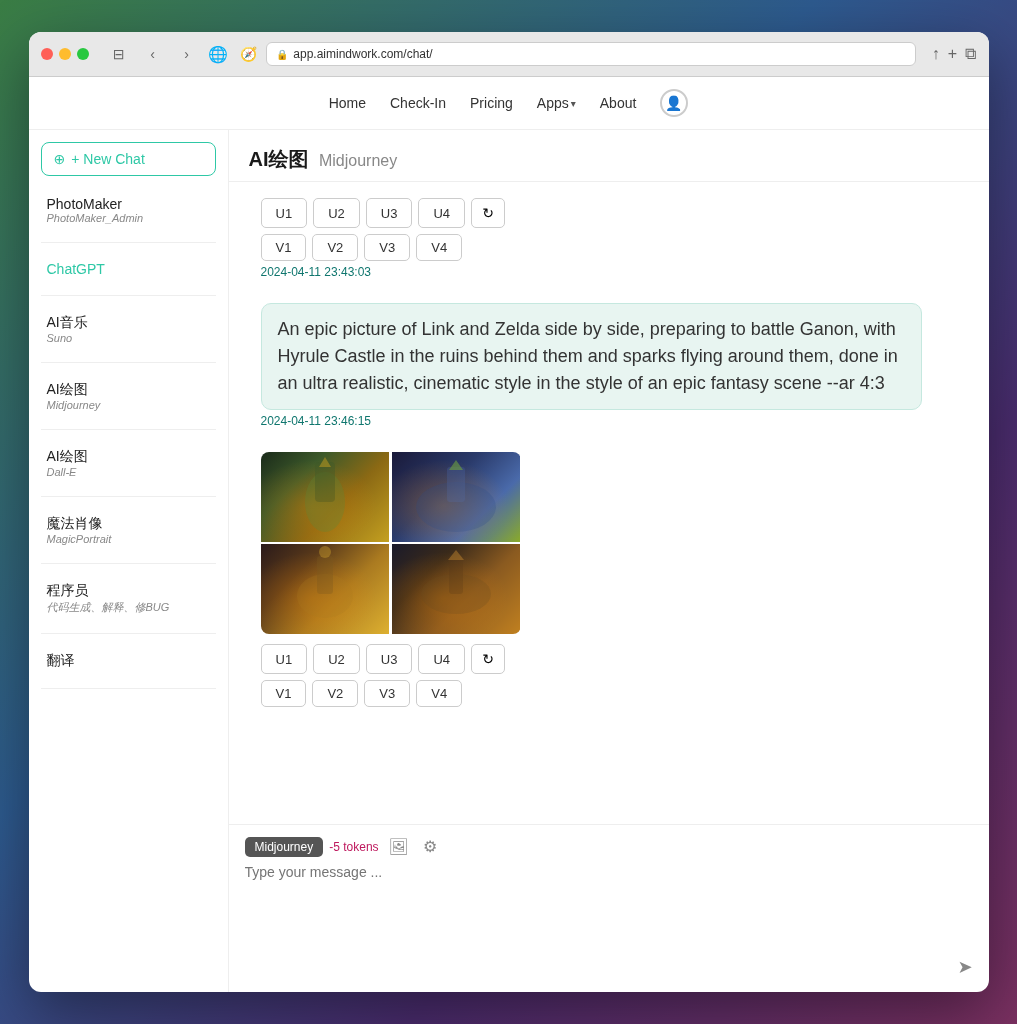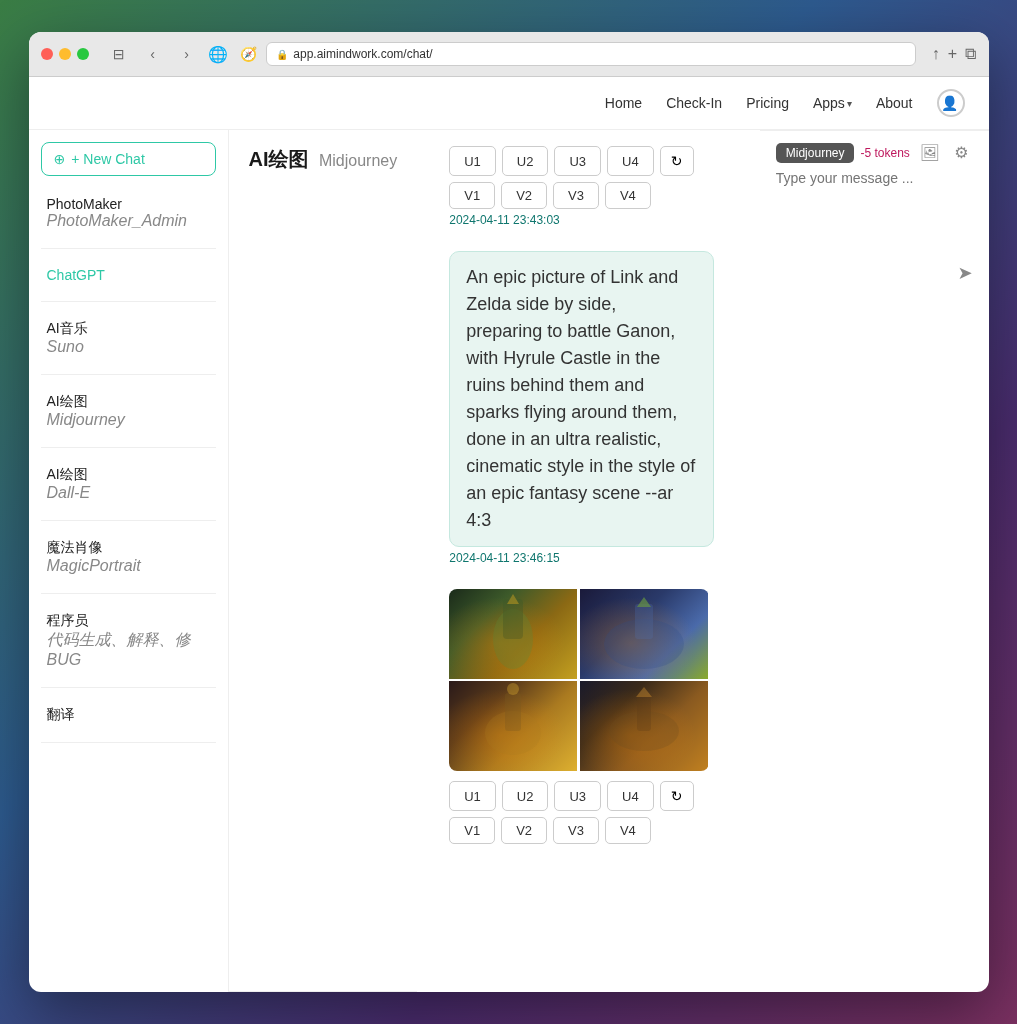--- a/index.html
+++ b/index.html
@@ -89,21 +89,21 @@
     
     .app-container {
       display: flex;
       flex-direction: column;
       flex: 1;
     }
     
     .top-nav {
       display: flex;
       align-items: center;
-      justify-content: flex-end;
+      justify-content: center;
       padding: 12px 24px;
       border-bottom: 1px solid #eee;
       gap: 24px;
     }
     .nav-link {
       font-size: 14px;
       color: #333;
       text-decoration: none;
       cursor: pointer;
     }
@@ -157,28 +157,29 @@
       cursor: pointer;
       border-radius: 6px;
     }
     .sidebar-item-title {
       font-size: 14px;
       color: #222;
       font-weight: 500;
     }
     .sidebar-item-title.active { color: #2ec8a6; }
     .sidebar-item-subtitle {
-      font-size: 16px;
+      font-size: 11px;
       color: #888;
       font-style: italic;
     }
     
     .chat-area {
       flex: 1;
       display: flex;
+      flex-direction: column;
       overflow: hidden;
     }
     .chat-header {
       padding: 16px 20px 8px;
       border-bottom: 1px solid #eee;
     }
     .chat-title {
       font-size: 20px;
       font-weight: 600;
       color: #1a1a1a;

